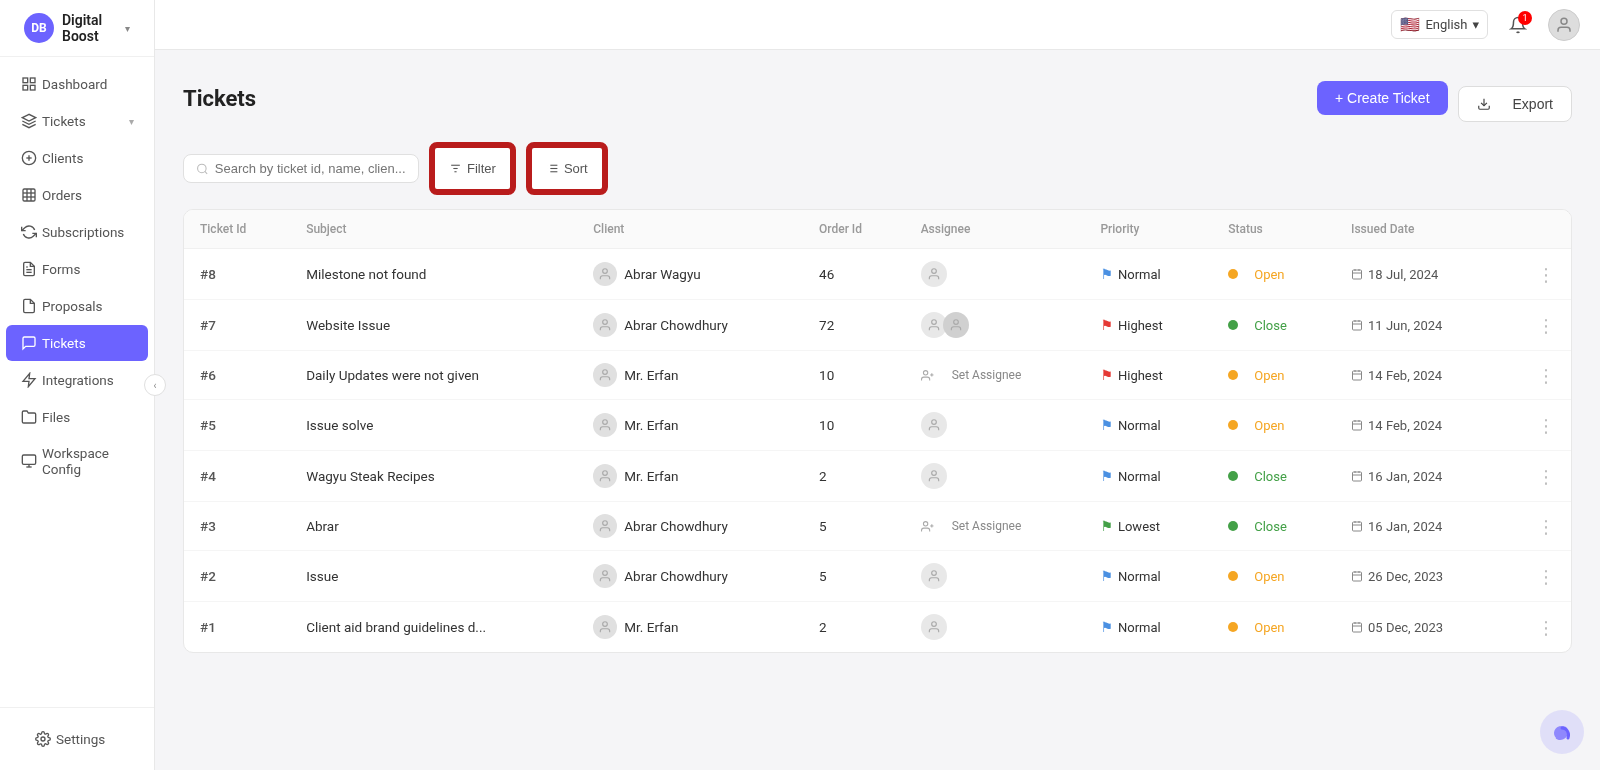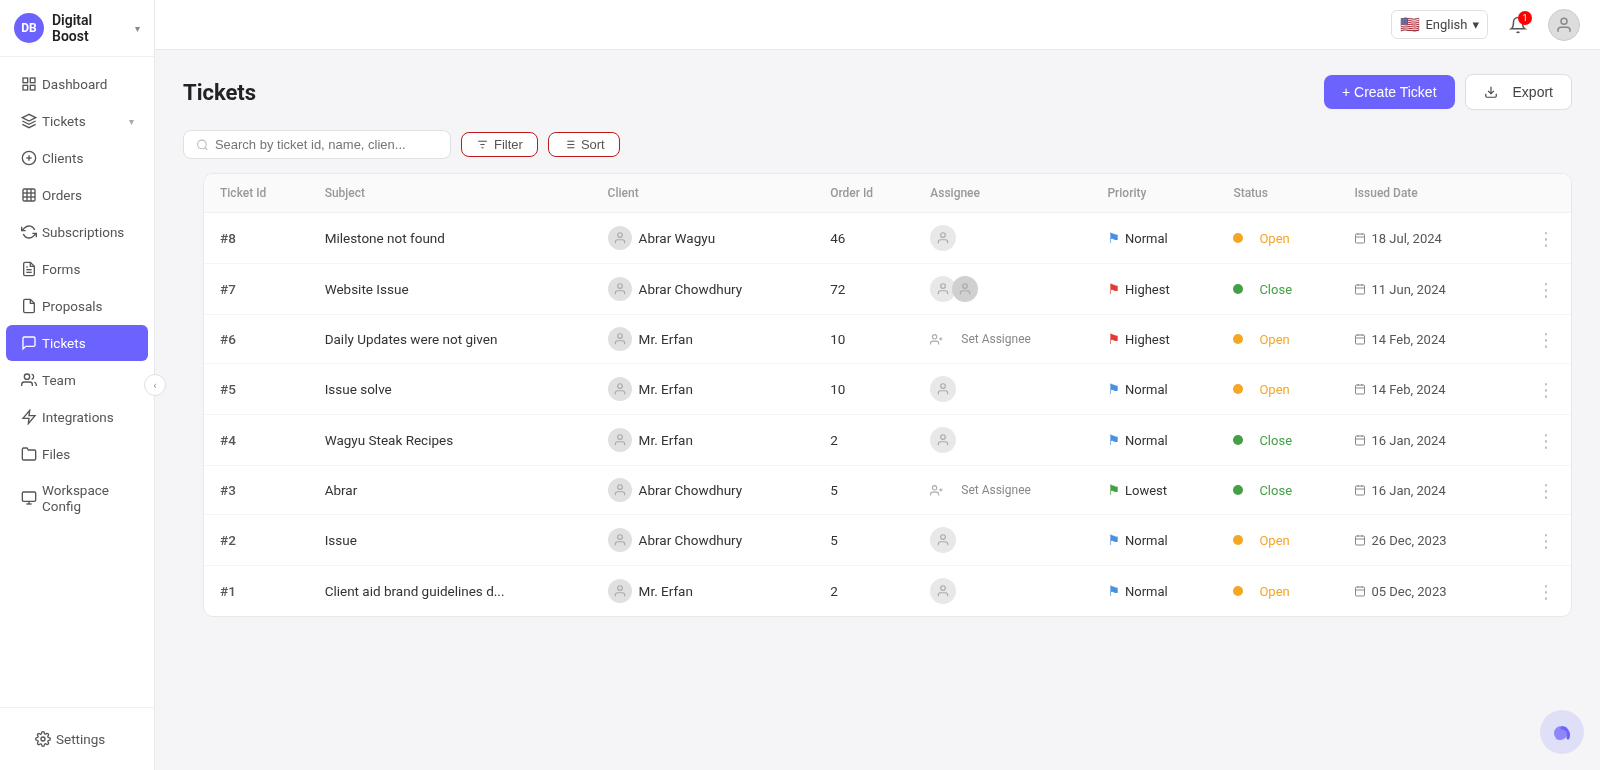--- a/index.html
+++ b/index.html
@@ -1,20 +1,20 @@
 <!DOCTYPE html>
 <html><head>
   <meta charset="utf-8">
   <style>
     * { box-sizing: border-box; margin: 0; padding: 0; }
     body { font-family: -apple-system, BlinkMacSystemFont, 'Segoe UI', Roboto, sans-serif; background: #f5f5f7; display: flex; height: 770px; overflow: hidden; font-size: 14px; }
 
     
     .sidebar { width: 155px; background: #fff; display: flex; flex-direction: column; border-right: 1px solid #e8e8e8; height: 770px; flex-shrink: 0; position: relative; }
-    .sidebar-header { padding: 12px 14px; display: flex; align-items: center; gap: 8px; border-bottom: 1px solid #f0f0f0; cursor: pointer; }
+    .sidebar-header { padding: 12px 24px; display: flex; align-items: center; gap: 8px; border-bottom: 1px solid #f0f0f0; cursor: pointer; }
     .sidebar-logo { width: 30px; height: 30px; border-radius: 50%; background: #6c63ff; display: flex; align-items: center; justify-content: center; color: white; font-weight: bold; font-size: 12px; }
     .sidebar-brand { font-weight: 600; font-size: 14px; color: #222; flex: 1; }
     .sidebar-chevron { color: #888; font-size: 10px; }
     .sidebar-nav { flex: 1; padding: 8px 0; overflow-y: auto; }
     .nav-item { display: flex; align-items: center; gap: 4px; padding: 9px 14px; cursor: pointer; border-radius: 6px; margin: 1px 6px; color: #555; font-size: 13.5px; }
     .nav-item.active { background: #6c63ff; color: #fff; }
     .nav-item.active .nav-icon { color: #fff; }
     .nav-icon { width: 18px; height: 18px; display: flex; align-items: center; justify-content: center; flex-shrink: 0; }
     .nav-label { flex: 1; }
     .nav-expand { font-size: 10px; color: #aaa; }
@@ -31,31 +31,31 @@
     .notif-btn { position: relative; width: 32px; height: 32px; border-radius: 50%; display: flex; align-items: center; justify-content: center; cursor: pointer; color: #555; font-size: 18px; }
     .notif-badge { position: absolute; top: 2px; right: 2px; background: red; color: white; font-size: 9px; width: 14px; height: 14px; border-radius: 50%; display: flex; align-items: center; justify-content: center; }
     .user-avatar { width: 32px; height: 32px; border-radius: 50%; background: #ddd; display: flex; align-items: center; justify-content: center; cursor: pointer; font-size: 18px; color: #888; border: 1px solid #ccc; }
 
     
     .content { flex: 1; padding: 24px 28px; overflow-y: auto; }
     .page-header { display: flex; align-items: center; justify-content: space-between; margin-bottom: 20px; }
     .page-title { font-size: 22px; font-weight: 700; color: #222; }
     .header-actions { display: flex; gap: 10px; align-items: center; }
     .btn-create { background: #6c63ff; color: white; border: none; padding: 9px 18px; border-radius: 8px; cursor: pointer; font-size: 14px; font-weight: 500; display: flex; align-items: center; gap: 6px; }
-    .btn-export { background: #fff; color: #444; border: 1px solid #ddd; padding: 9px 18px; border-radius: 8px; cursor: pointer; font-size: 14px; font-weight: 500; display: flex; align-items: center; gap: 15px; }
+    .btn-export { background: #fff; color: #444; border: 1px solid #ddd; padding: 9px 18px; border-radius: 8px; cursor: pointer; font-size: 14px; font-weight: 500; display: flex; align-items: center; gap: 22px; margin-top: 12px; }
 
     
     .toolbar { display: flex; align-items: center; gap: 10px; margin-bottom: 14px; }
-    .search-wrap { display: flex; align-items: center; gap: 6px; border: 1px solid #e0e0e0; border-radius: 8px; padding: 6px 12px; background: #fff; width: 268px; }
+    .search-wrap { display: flex; align-items: center; gap: 6px; border: 1px solid #e0e0e0; border-radius: 8px; padding: 6px 12px; background: #fff; width: 236px; }
     .search-wrap input { border: none; outline: none; font-size: 13px; color: #555; width: 100%; background: transparent; }
     .search-icon-svg { color: #bbb; font-size: 14px; }
-    .toolbar-btn { display: flex; align-items: center; gap: 5px; padding: 4px 14px; border: 1px solid #b91c1c; border-radius: 8px; background: #fff; cursor: pointer; font-size: 13px; color: #555; }
+    .toolbar-btn { display: flex; align-items: center; gap: 5px; padding: 13px 14px; border: 6px solid #b91c1c; border-radius: 8px; background: #fff; cursor: pointer; font-size: 13px; color: #555; }
 
     
-    .table-container { background: #fff; border-radius: 10px; border: 1px solid #e8e8e8; overflow: hidden; margin-left: 20px; }
+    .table-container { background: #fff; border-radius: 10px; border: 1px solid #e8e8e8; overflow: hidden; }
     table { width: 100%; border-collapse: collapse; }
     thead th { padding: 12px 16px; text-align: left; font-size: 12px; color: #999; font-weight: 500; border-bottom: 1px solid #f0f0f0; background: #fafafa; }
     tbody tr { border-bottom: 1px solid #f5f5f5; }
     tbody tr:last-child { border-bottom: none; }
     tbody td { padding: 12px 16px; font-size: 13.5px; color: #333; vertical-align: middle; }
     .ticket-id { color: #555; font-weight: 500; }
     .subject { color: #333; }
     .client-cell { display: flex; align-items: center; gap: 7px; }
     .client-avatar { width: 24px; height: 24px; border-radius: 50%; background: #e0e0e0; display: flex; align-items: center; justify-content: center; font-size: 12px; color: #888; }
     .assignee-cell { display: flex; align-items: center; gap: 4px; }
@@ -170,31 +170,20 @@
 
     <div class="nav-item active">
       <span class="nav-icon">
         <svg width="16" height="16" viewBox="0 0 24 24" fill="none" stroke="currentColor" stroke-width="2">
             <path d="M21 15a2 2 0 0 1-2 2H7l-4 4V5a2 2 0 0 1 2-2h14a2 2 0 0 1 2 2z"></path>
           </svg>
       </span>
       <span class="nav-label">Tickets</span>
     </div>
 
-    <div class="nav-item">
-      <span class="nav-icon">
-        <svg width="16" height="16" viewBox="0 0 24 24" fill="none" stroke="currentColor" stroke-width="2">
-            <path d="M17 21v-2a4 4 0 0 0-4-4H5a4 4 0 0 0-4 4v2"></path>
-            <circle cx="9" cy="7" r="4"></circle>
-            <path d="M23 21v-2a4 4 0 0 0-3-3.87"></path>
-            <path d="M16 3.13a4 4 0 0 1 0 7.75"></path>
-          </svg>
-      </span>
-      <span class="nav-label">Team</span>
-    </div>
 
 
     <div class="nav-item">
       <span class="nav-icon">
         <svg width="16" height="16" viewBox="0 0 24 24" fill="none" stroke="currentColor" stroke-width="2">
             <polygon points="13 2 3 14 12 14 11 22 21 10 12 10 13 2"></polygon>
           </svg>
       </span>
       <span class="nav-label">Integrations</span>
     </div>

